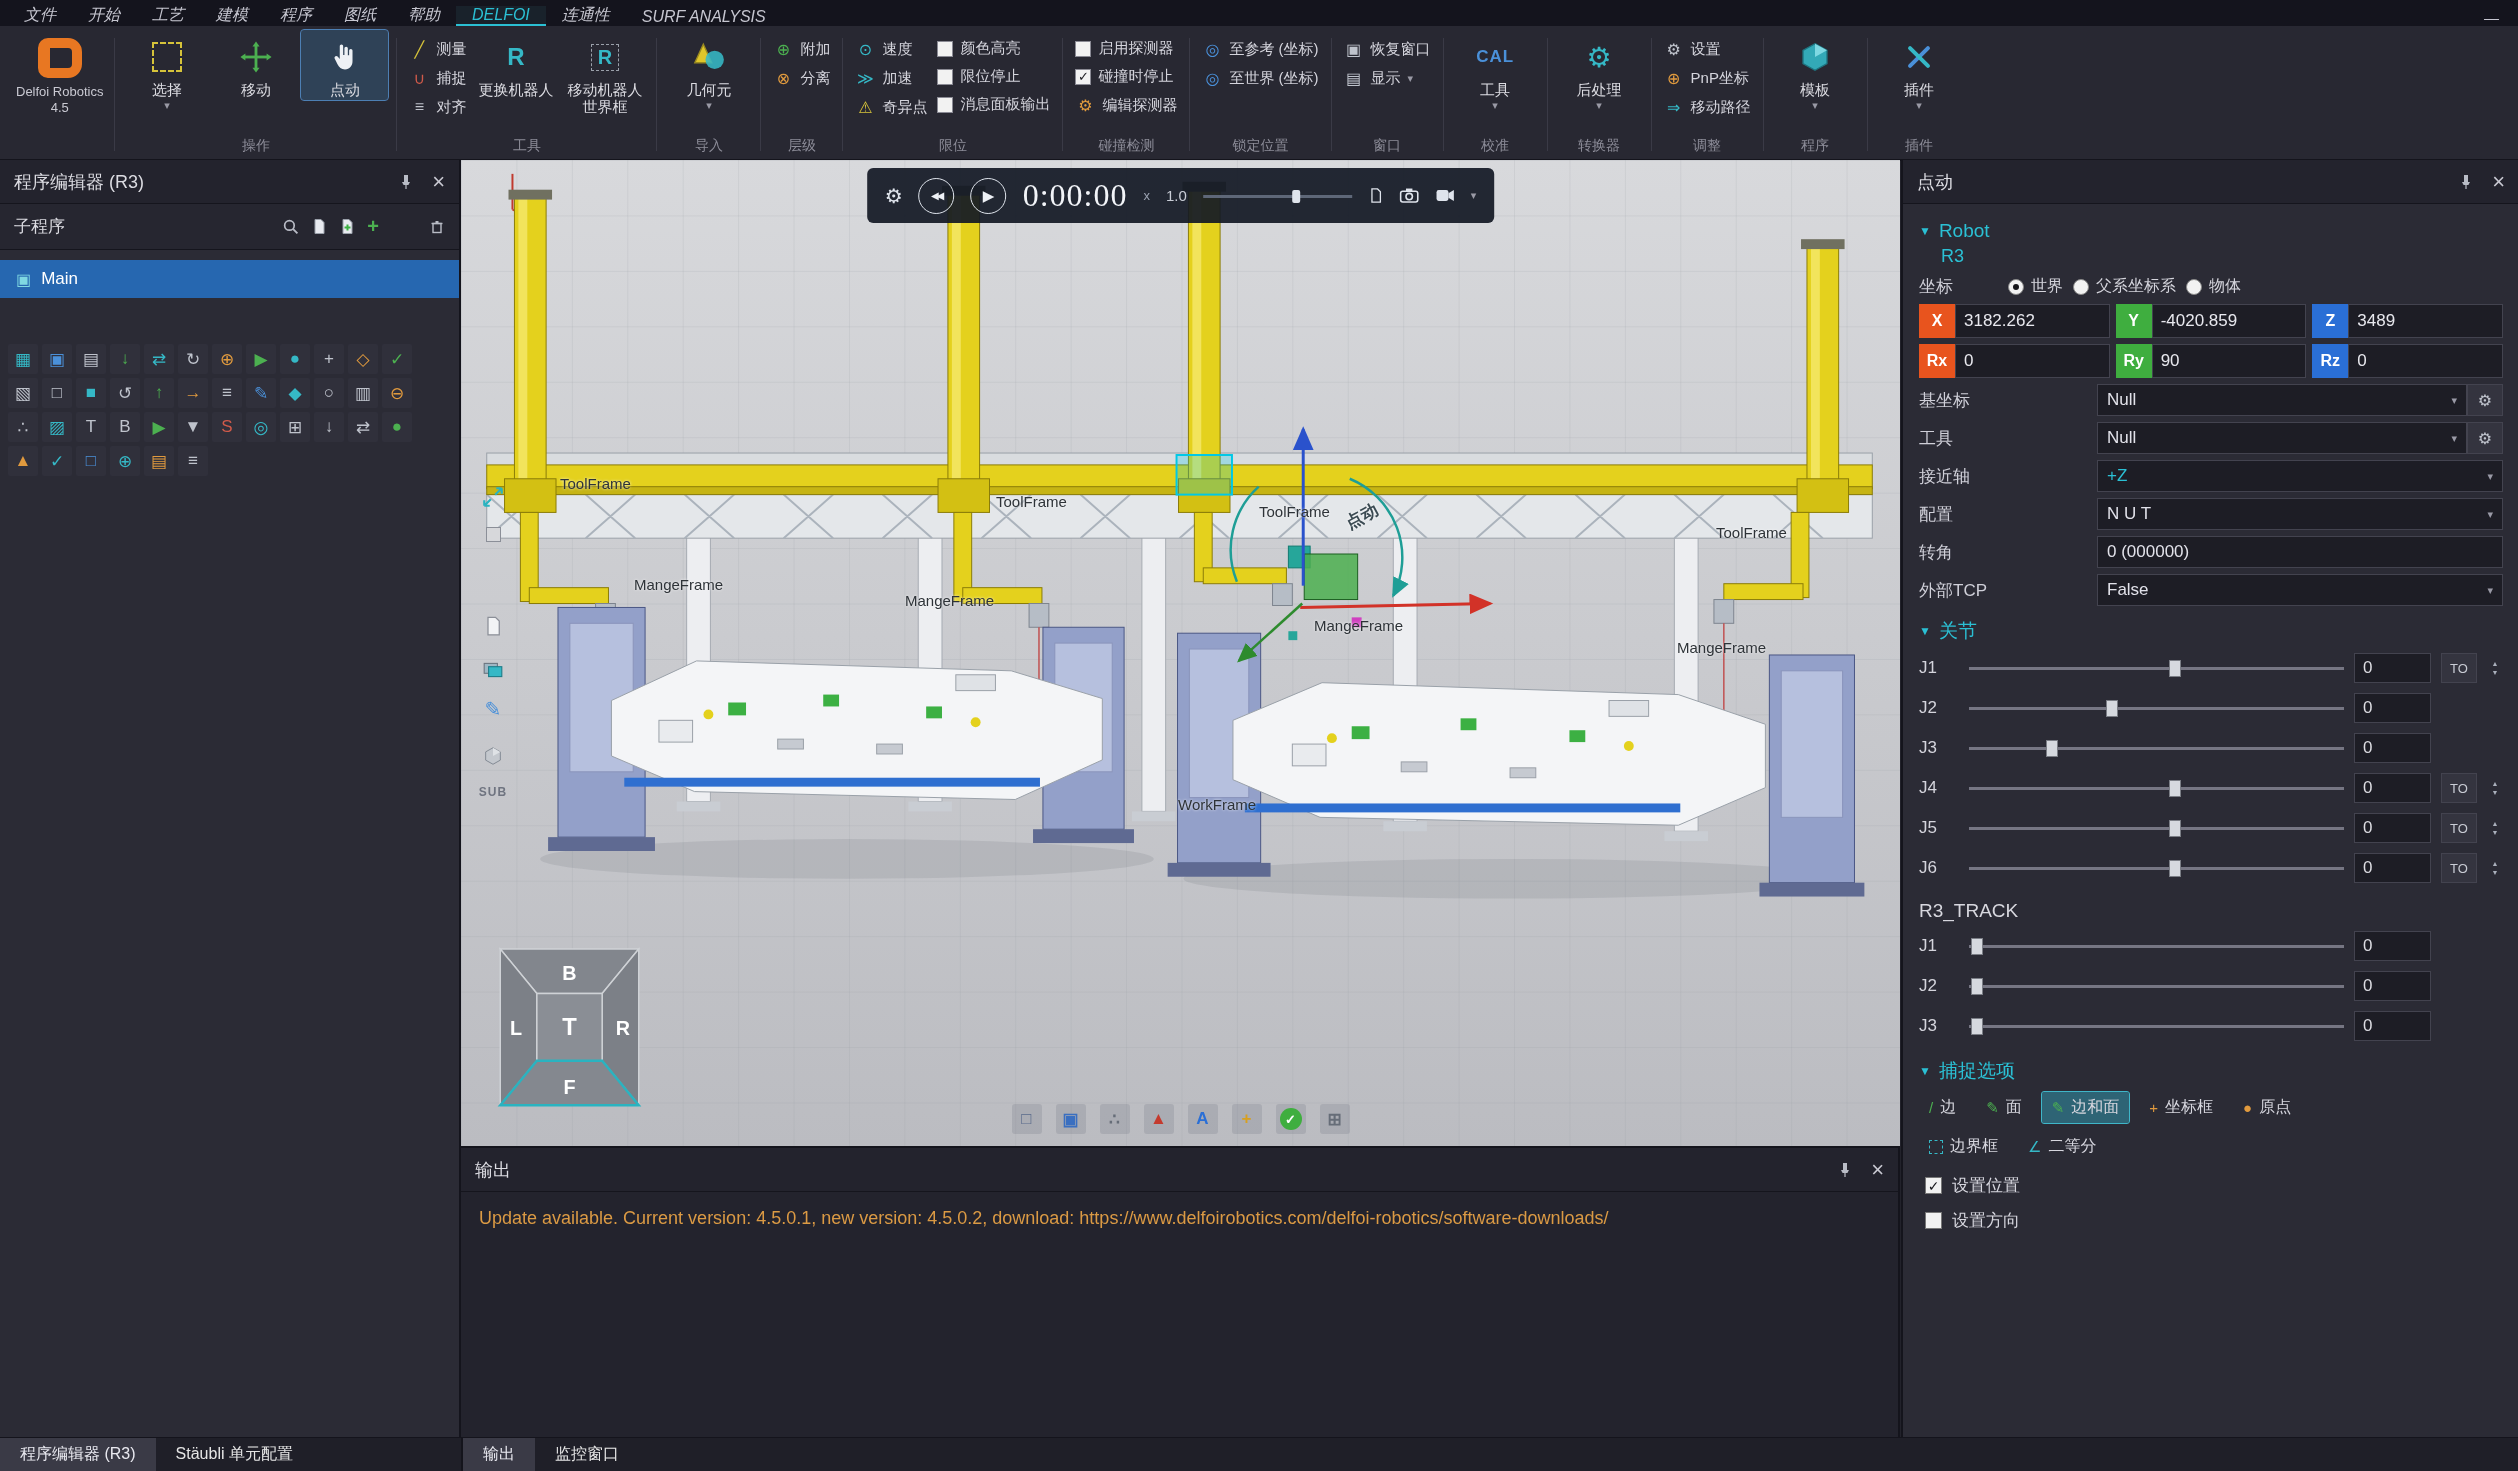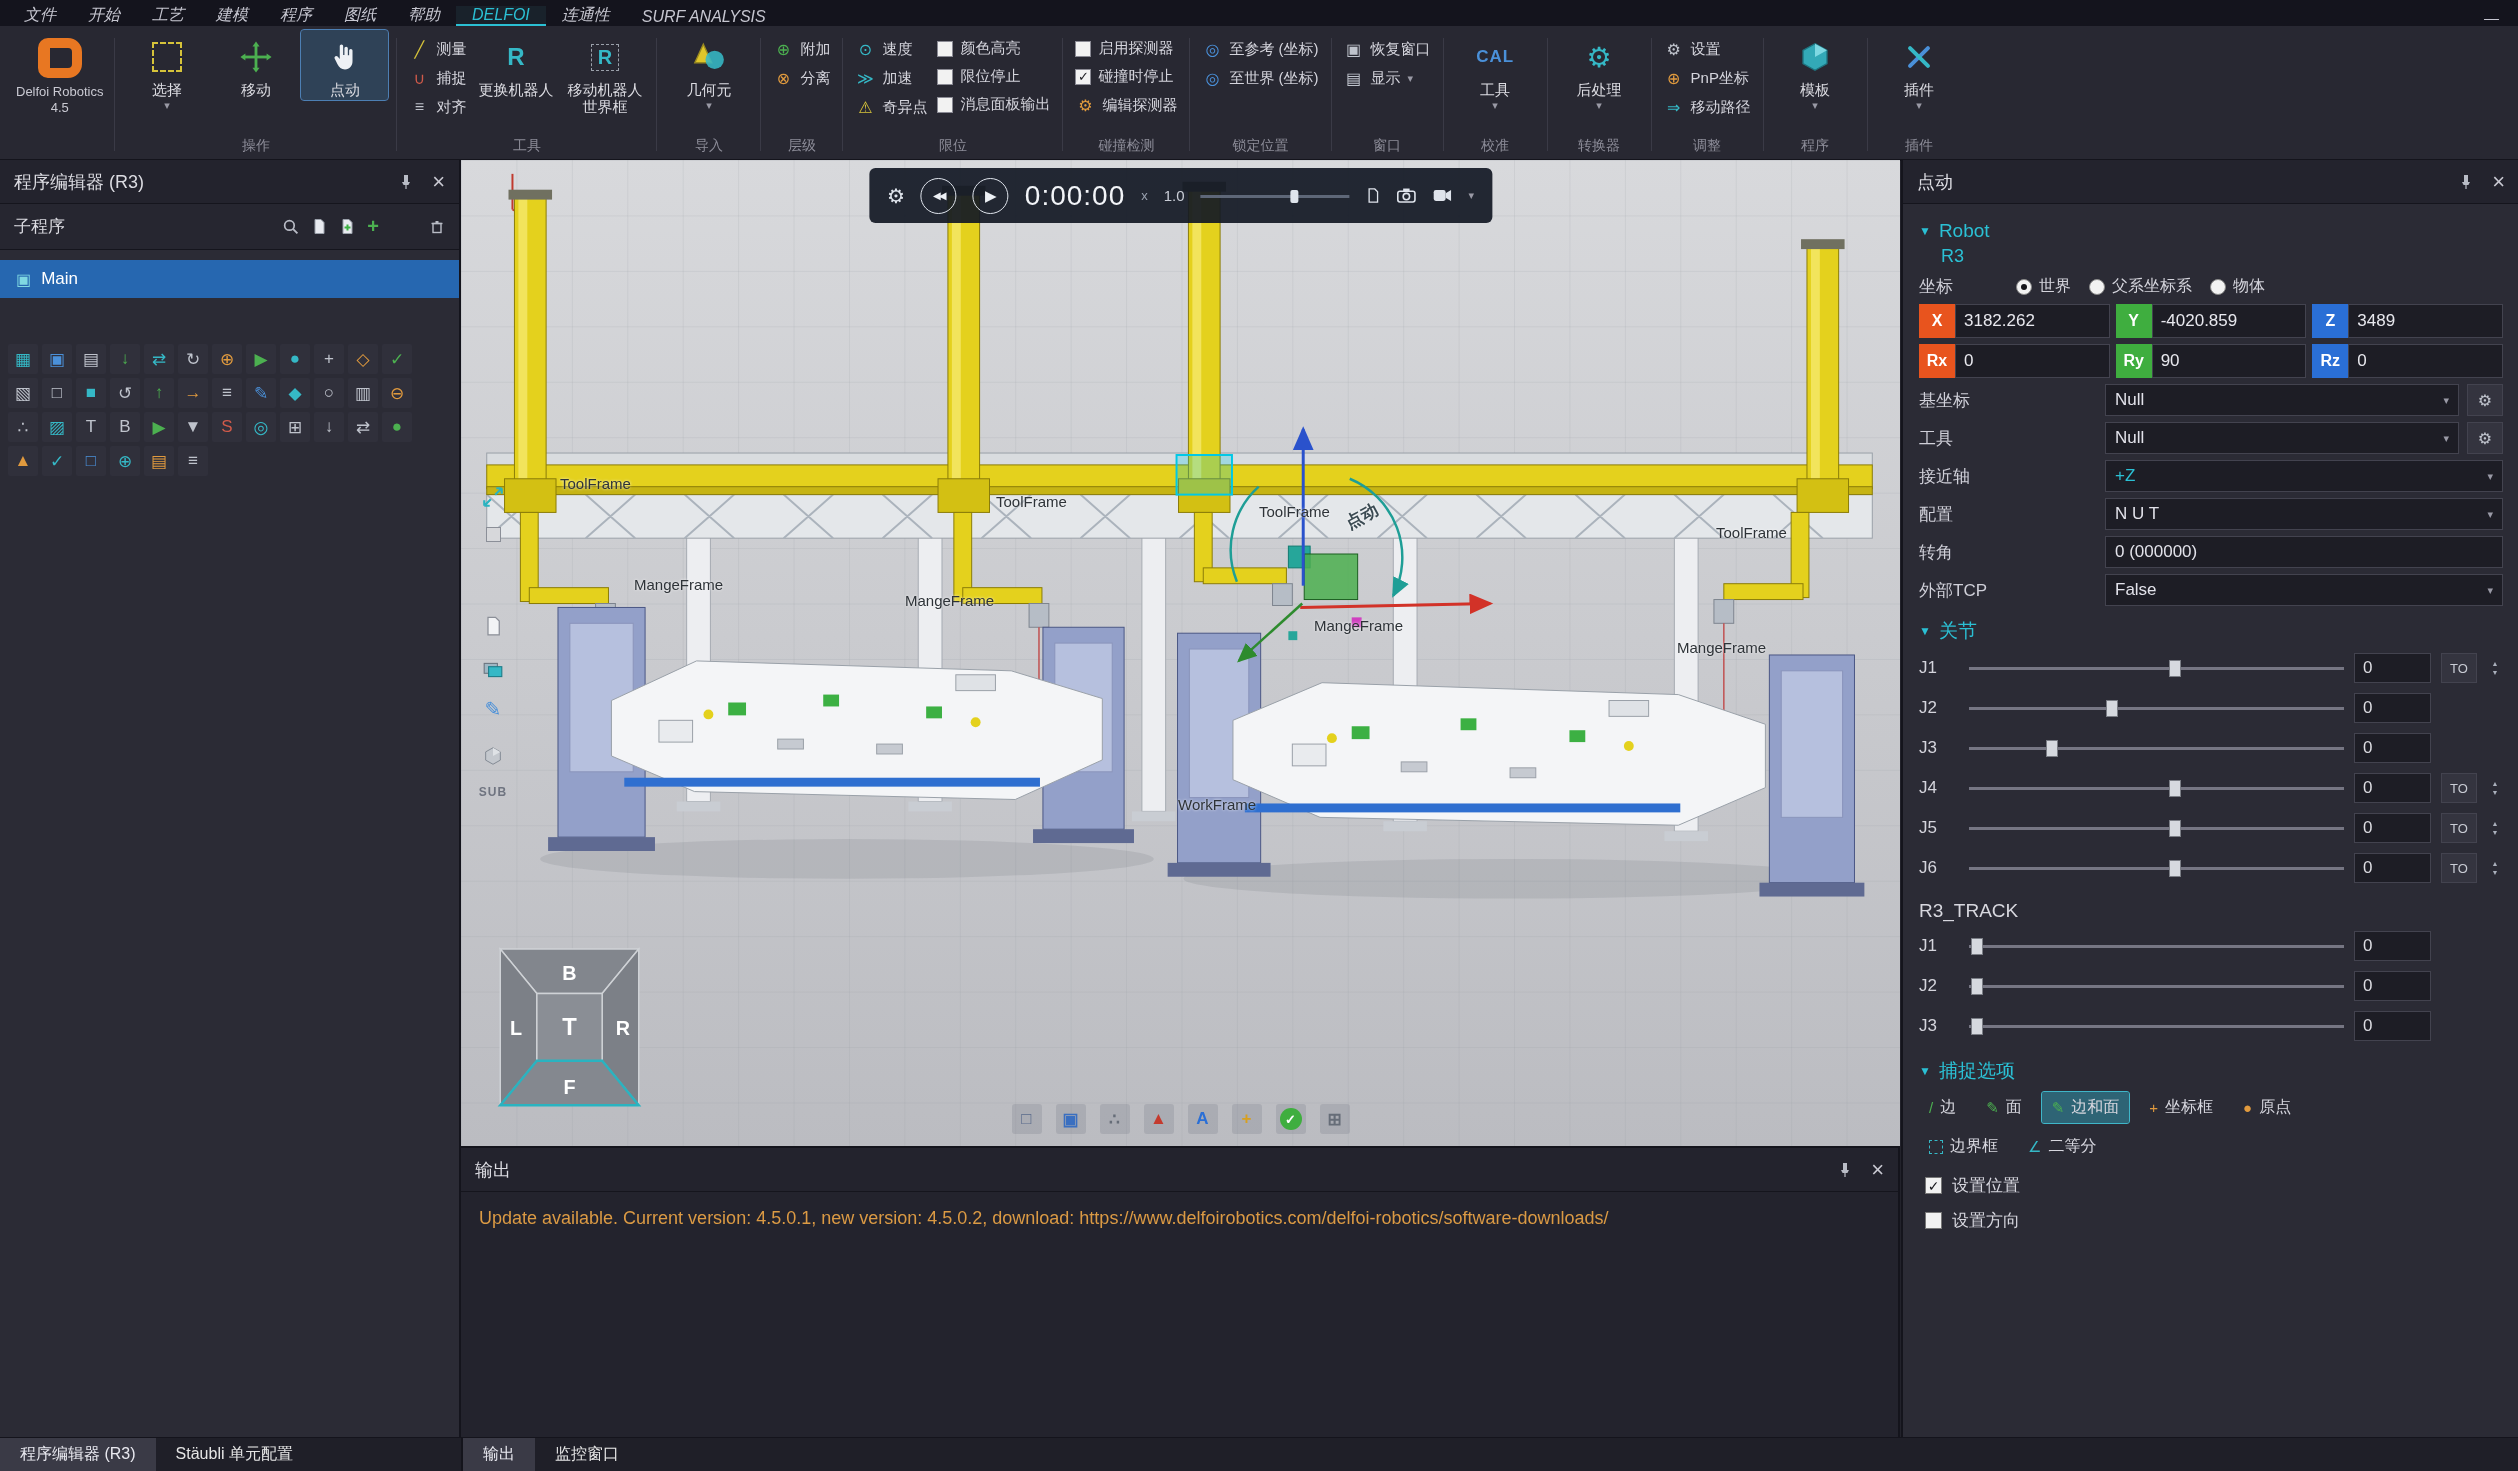--- a/index.html
+++ b/index.html
@@ -69,21 +69,21 @@
   .viewport{position:absolute;top:160px;left:461px;width:1439px;height:986px;background:#c8c9cd;overflow:hidden;}
   .scene{position:absolute;inset:0;width:100%;height:100%;}
   .scene-label{position:absolute;font-size:15px;color:#2e3338;white-space:nowrap;
                text-shadow:0 0 3px rgba(255,255,255,.85);}
   .jog-hint{transform:rotate(-28deg);font-size:17px;font-weight:bold;color:#3b4a52;}
   .playback{position:absolute;top:8px;left:50%;transform:translateX(-50%);height:55px;
             background:rgba(18,24,36,.92);border-radius:6px;display:flex;align-items:center;
             gap:16px;padding:0 18px;color:#e8ecf2;}
   .pb-circle{width:36px;height:36px;border:1.5px solid #dfe4ec;border-radius:50%;display:flex;
              align-items:center;justify-content:center;color:#eef1f6;flex:none;}
-  .pb-time{font-size:28px;letter-spacing:1px;color:#f2f4f8;}
+  .pb-time{font-size:32px;letter-spacing:1px;color:#f2f4f8;font-family:Liberation Serif, serif;}
   .pb-speed-x{font-size:13px;color:#9aa2b0;}
   .pb-speed{font-size:15px;color:#c9cdd6;}
   .pb-slider{position:relative;width:149px;height:16px;}
   .pb-track{position:absolute;left:0;right:0;top:7px;height:3px;background:#5e6778;}
   .pb-handle{position:absolute;top:2px;left:60%;width:8px;height:13px;background:#dfe4ec;border-radius:2px;}
   .pb-ico{display:flex;align-items:center;color:#dfe4ec;}
   .vp-left-strip{position:absolute;left:14px;top:325px;display:flex;flex-direction:column;align-items:center;width:36px;}
   .strip-gap-s{height:18px;} .strip-gap-l{height:73px;} .strip-gap-m{height:24px;}
   .strip-sq{width:15px;height:15px;border:1.5px solid #8b8f98;background:#d7d8db;}
   .vp-bottom-bar{position:absolute;bottom:12px;left:50%;transform:translateX(-50%);display:flex;gap:14px;align-items:center;}
@@ -103,21 +103,21 @@
   .output-link{color:#db9a44;text-decoration:none;}
 
   
   .jog-panel{position:absolute;top:160px;left:1901px;width:618px;bottom:34px;background:#2b2b35;
              border-left:2px solid #14141c;display:flex;flex-direction:column;overflow:hidden;}
   .jog-body{padding:4px 16px 0;overflow:hidden;flex:1;}
   .sec{display:flex;align-items:center;gap:8px;color:#2bc0d4;font-size:19px;margin:12px 0 4px;}
   .sec .tri{font-size:12px;color:#2bc0d4;}
   .sec.white{color:#d7d7de;}
   .robot-name{color:#2bc0d4;font-size:18px;padding-left:22px;margin:0 0 8px;}
-  .frow{display:flex;align-items:center;margin:6px 0;gap:8px;}
+  .frow{display:flex;align-items:center;margin:6px 0;}
   .flabel{width:178px;font-size:17px;color:#cfcfd8;flex:none;}
   .radio{display:flex;align-items:center;gap:7px;font-size:16px;color:#d4d4dc;margin-right:10px;}
   .rdot{width:16px;height:16px;border-radius:50%;background:#f2f2f2;border:1px solid #888;position:relative;flex:none;}
   .rdot.on::after{content:"";position:absolute;inset:4px;background:#15151a;border-radius:50%;}
   .cgrid{display:grid;grid-template-columns:1fr 1fr 1fr;gap:6px;margin:6px 0;}
   .ccell{display:flex;height:34px;}
   .ctag{width:36px;display:flex;align-items:center;justify-content:center;color:#fff;font-size:16px;font-weight:bold;flex:none;}
   .ctag.x{background:#e8541e;} .ctag.y{background:#3fae3f;} .ctag.z{background:#2a6fd6;}
   .cval{flex:1;background:#1d1d25;border:1px solid #43434f;display:flex;align-items:center;
         padding:8px 8px;font-size:17px;color:#e8e8ee;min-width:0;}

